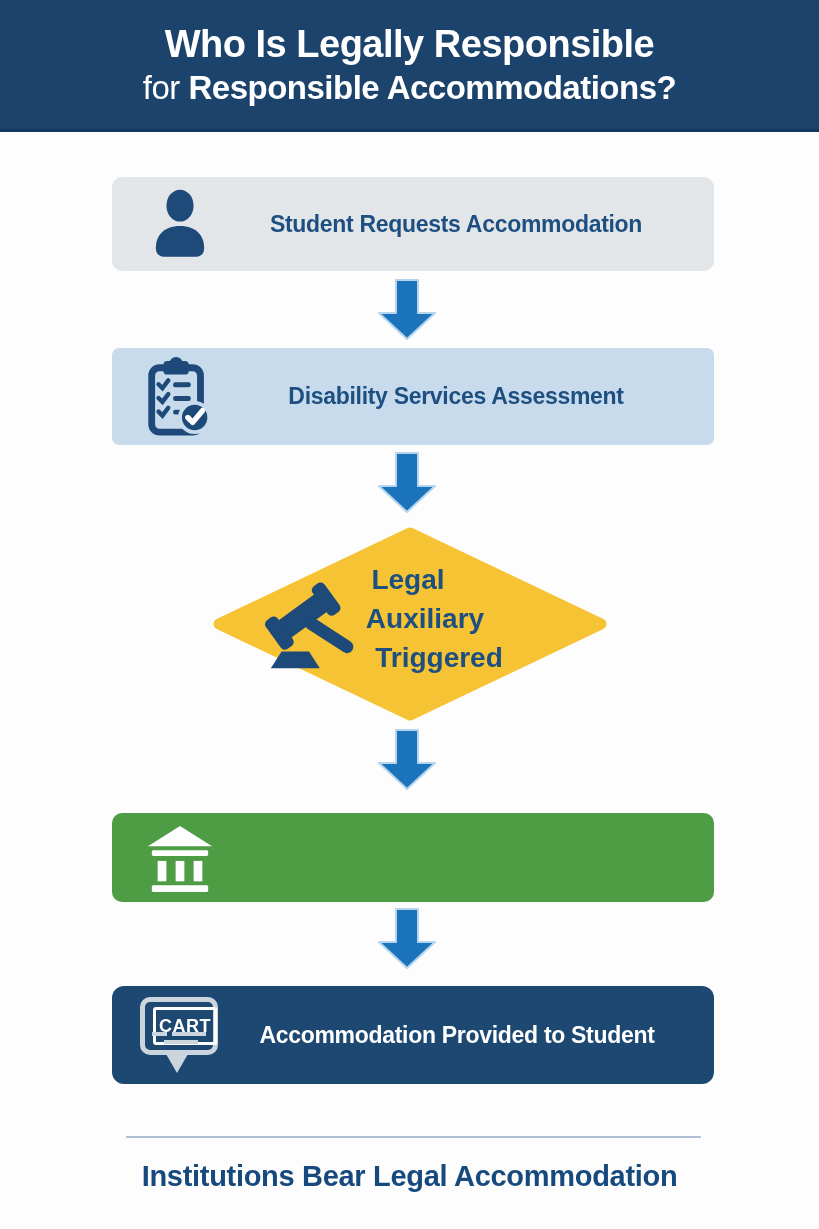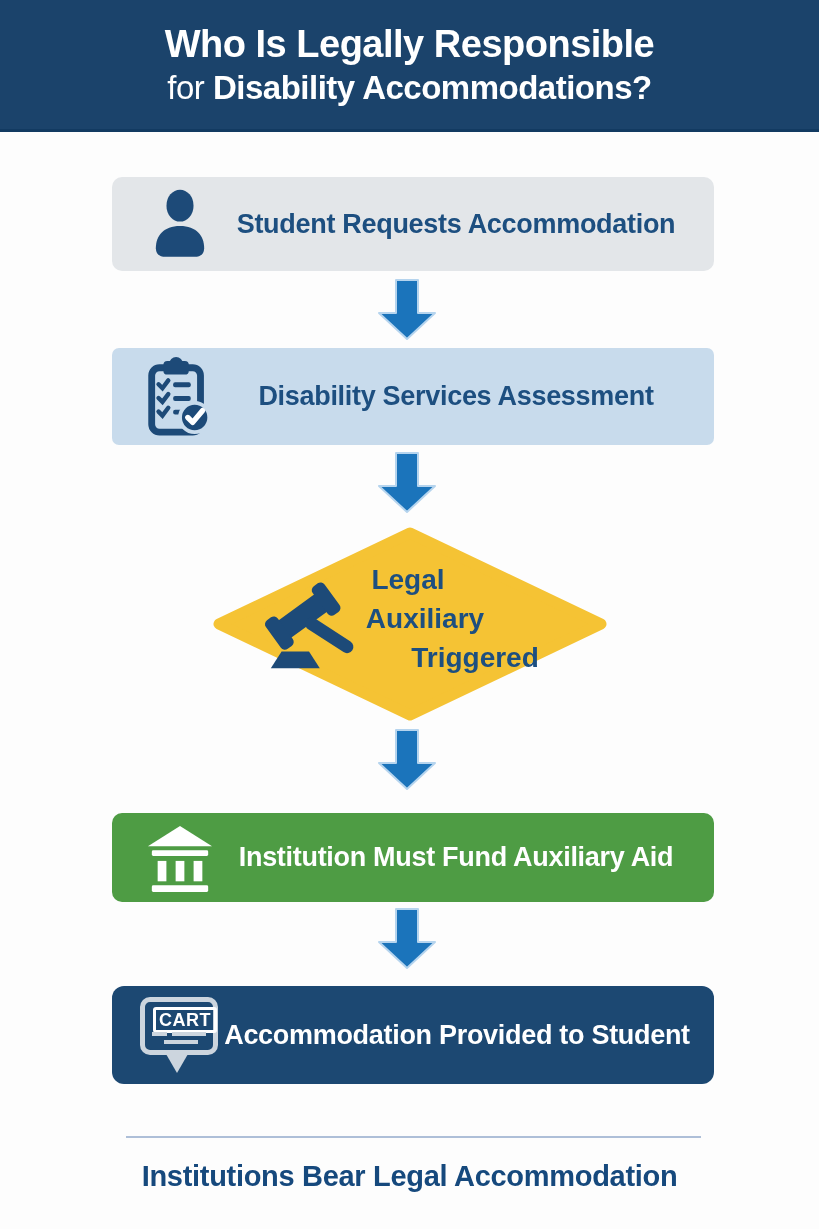--- a/index.html
+++ b/index.html
@@ -23,51 +23,51 @@
     position:absolute;left:112px;width:602px;box-sizing:border-box;
     display:flex;align-items:center;padding:0 24px 0 26px;
     border-radius:10px;
   }
   .box-student{top:177px;height:94px;background:#e3e6e9;}
   .box-assessment{top:348px;height:97px;background:#c8dbec;border-radius:7px;}
   .box-institution{top:813px;height:89px;background:#4e9c44;}
   .box-accommodation{top:986px;height:98px;background:#1c4872;border-radius:12px;}
   .box-icon{flex:0 0 84px;display:flex;align-items:center;justify-content:center;}
   .box-label{
-    flex:1;text-align:center;font-weight:700;font-size:27px;letter-spacing:-0.3px;
+    flex:1;text-align:center;font-weight:700;font-size:23px;letter-spacing:-0.3px;
   }
   .navy-text{color:#1d4f80;}
   .white-text{color:#ffffff;}
   
   .arrow{position:absolute;left:377px;width:60px;height:62px;}
   .arrow-1{top:279px;}
   .arrow-2{top:452px;}
   .arrow-3{top:729px;}
   .arrow-4{top:908px;}
   
   .diamond{position:absolute;left:213px;top:527px;width:394px;height:194px;}
   .diamond svg.shape{position:absolute;left:0;top:0;}
   .diamond-line{
     position:absolute;transform:translate(-50%,-50%);
     font-weight:700;font-size:28px;color:#1d4f80;white-space:nowrap;
   }
   .dl-0{left:195px;top:53px;}
   .dl-1{left:212px;top:92px;}
-  .dl-2{left:226px;top:131px;margin-left:36px;}
+  .dl-2{left:226px;top:131px;}
   .gavel{position:absolute;left:48px;top:52px;width:98px;height:100px;}
   
   .cart-icon{position:relative;width:86px;height:88px;}
   .cart-bubble{
     position:absolute;left:2px;top:6px;width:78px;height:58px;box-sizing:border-box;
     border:5px solid #ccd5de;border-radius:10px;
   }
   .cart-text{
     position:absolute;left:8px;top:5px;
     font-size:18px;font-weight:700;color:#ffffff;letter-spacing:0.5px;
-    border:3px solid #ffffff;border-radius:3px;padding:0 3px;line-height:20px;
+    border:3px solid #ffffff;border-radius:3px;padding:6px 3px;line-height:20px;
   }
   .cart-lines{position:absolute;left:7px;right:7px;bottom:6px;}
   .cart-row1{display:flex;gap:5px;align-items:center;}
   .cl-short{width:15px;height:4px;background:#ccd5de;}
   .cl-long{flex:1;height:4px;background:#ccd5de;}
   .cl-mid{width:34px;height:4px;background:#ccd5de;margin:4px 0 0 12px;}
   .cart-tail{
     position:absolute;left:28px;top:63px;width:0;height:0;
     border-left:11px solid transparent;border-right:11px solid transparent;
     border-top:19px solid #ccd5de;
@@ -80,21 +80,21 @@
   }
 </style>
 </head>
 <body>
 
 <div class="stage">
 
   <div class="header">
     <div class="title-line1">Who Is Legally Responsible</div>
     <div class="title-line2">
-      <span class="light">for </span><span class="strong">Disability Accommodations?</span>
+      <span class="light">for </span><span class="strong">Responsible Accommodations?</span>
     </div>
   </div>
 
   <div class="flow-box box-student">
     <span class="box-icon">
       <svg width="58" height="70" viewBox="0 0 60 72">
         <ellipse cx="30" cy="17" rx="14" ry="16.5" fill="#1d4a78"></ellipse>
         <path d="M30 38 C13 38 5 48 5 61 C5 67 9 70 15 70 H45 C51 70 55 67 55 61 C55 48 47 38 30 38 Z" fill="#1d4a78"></path>
       </svg>
     </span>
@@ -154,21 +154,20 @@
     <span class="box-icon">
       <svg width="70" height="68" viewBox="0 0 72 70">
         <path d="M36 2 L69 23 H3 Z" fill="#ffffff"></path>
         <rect x="7" y="27" width="58" height="6" rx="1.5" fill="#ffffff"></rect>
         <rect x="13" y="38" width="9" height="21" fill="#ffffff"></rect>
         <rect x="31.5" y="38" width="9" height="21" fill="#ffffff"></rect>
         <rect x="50" y="38" width="9" height="21" fill="#ffffff"></rect>
         <rect x="7" y="63" width="58" height="7" rx="1.5" fill="#ffffff"></rect>
       </svg>
     </span>
-    <span class="box-label white-text">Institution Must Fund Auxiliary Aid</span>
   </div>
 
   <svg class="arrow arrow-4" viewBox="0 0 60 62">
     <path d="M19 1 H41 V34 H58 L30 60 L2 34 H19 Z" fill="#1b74bb" stroke="#b5d4ee" stroke-width="2" stroke-linejoin="round"></path>
   </svg>
 
   <div class="flow-box box-accommodation">
     <span class="box-icon">
       <span class="cart-icon">
         <span class="cart-bubble">

